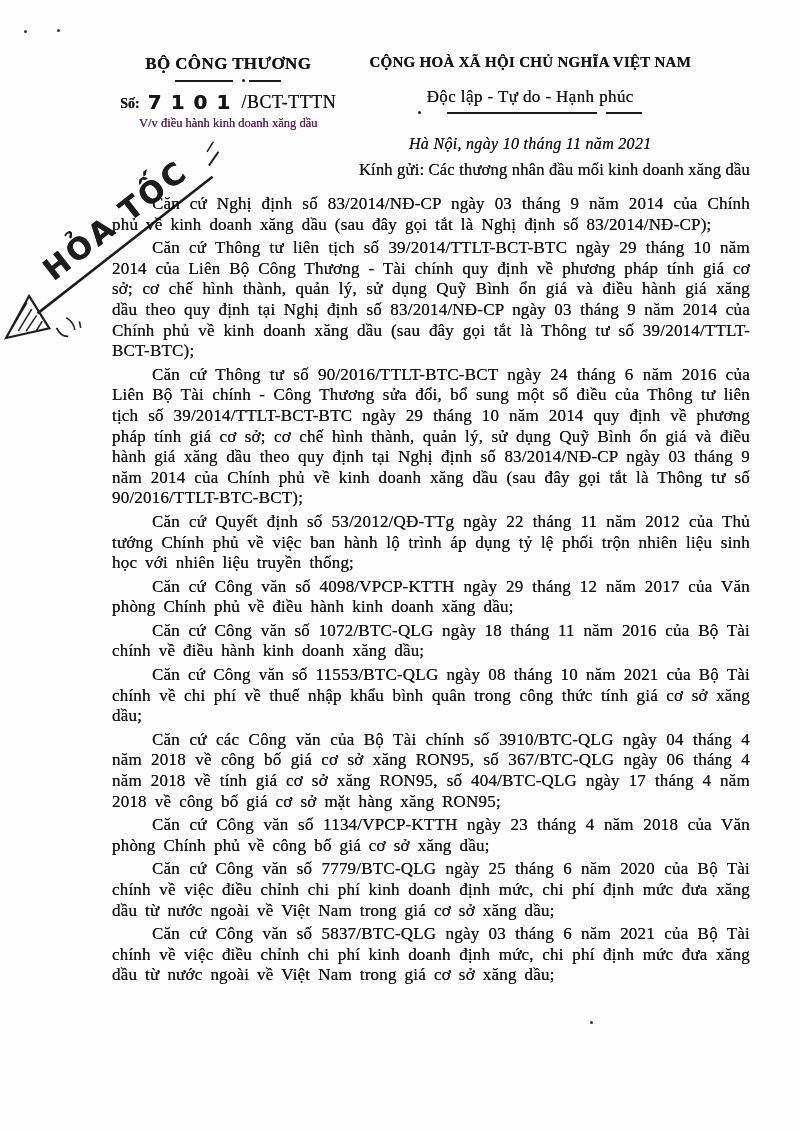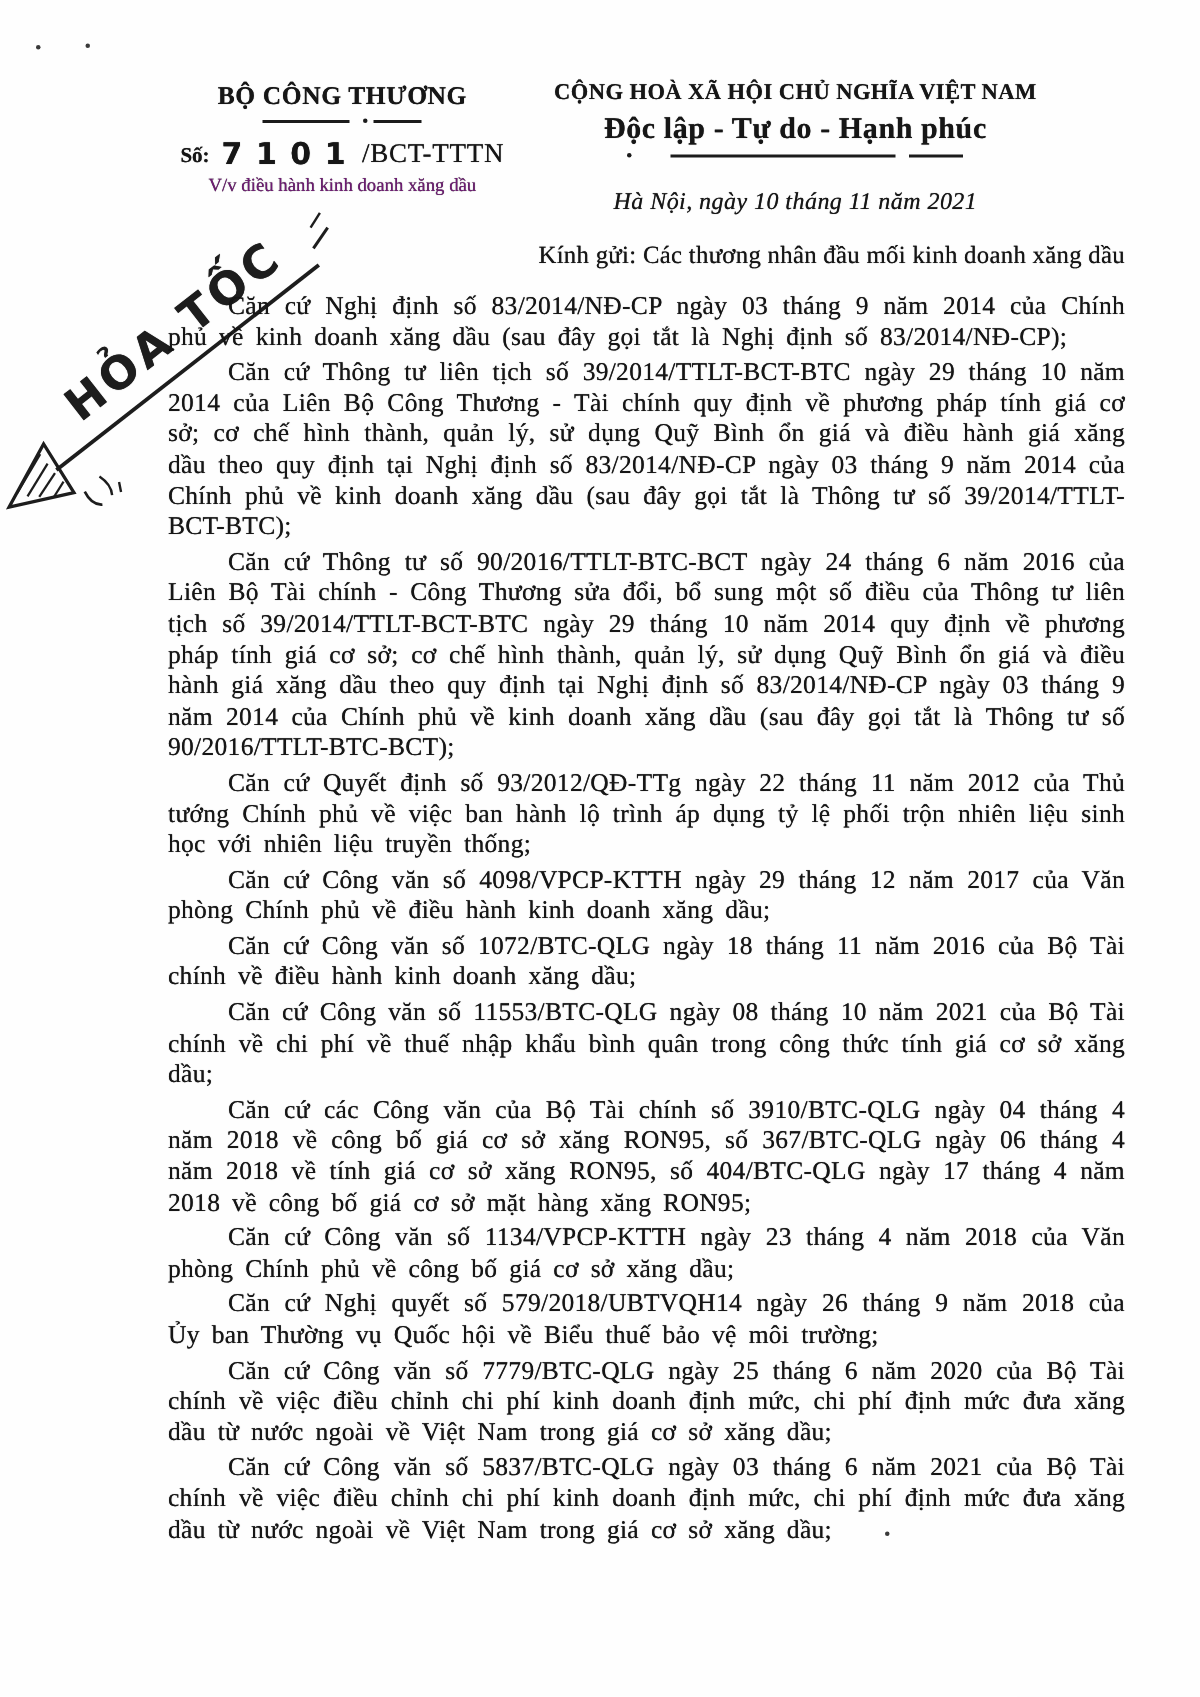--- a/index.html
+++ b/index.html
@@ -31,21 +31,21 @@
   .num-stamped{
     font-family:"DejaVu Sans", sans-serif;
     font-weight:bold;font-size:20px;letter-spacing:9px;
     margin:0 2px 0 8px;position:relative;top:1px;
   }
   .num-suffix{font-weight:normal;font-size:18px;letter-spacing:.5px;}
   .subject{margin-top:3px;font-size:12.5px;color:#701a75;}
 
   .national-block{width:392px;margin-left:-18px;text-align:center;}
   .nat-country{font-weight:bold;font-size:15px;letter-spacing:.3px;white-space:nowrap;}
-  .nat-motto{font-weight:bold;font-size:20px;margin-top:4px;letter-spacing:.4px;}
+  .nat-motto{font-weight:normal;font-size:17px;margin-top:16px;letter-spacing:.4px;}
   .nat-rule{margin-top:4px;height:3px;line-height:0;}
   .nat-rule .seg{display:inline-block;vertical-align:middle;height:2px;background:#1b1b1b;}
   .nat-rule .seg.l1{width:150px;margin-right:9px;}
   .nat-rule .seg.l2{width:36px;}
   .nat-rule .dotmark{display:inline-block;vertical-align:middle;width:3px;height:3px;background:#1b1b1b;border-radius:50%;margin-right:26px;}
   .place-date{margin-top:21px;font-style:italic;font-size:16px;letter-spacing:.3px;}
 
   
   .stamp-svg{position:absolute;left:2px;top:136px;overflow:visible;pointer-events:none;}
   .stamp-svg text{
@@ -121,25 +121,24 @@
       </g>
     </g>
   </svg>
 
   <main class="doc-body">
     <div class="salutation">Kính gửi: Các thương nhân đầu mối kinh doanh xăng dầu</div>
     <section>
         <p class="para">Căn cứ Nghị định số 83/2014/NĐ-CP ngày 03 tháng 9 năm 2014 của Chính phủ về kinh doanh xăng dầu (sau đây gọi tắt là Nghị định số 83/2014/NĐ-CP);</p>
         <p class="para">Căn cứ Thông tư liên tịch số 39/2014/TTLT-BCT-BTC ngày 29 tháng 10 năm 2014 của Liên Bộ Công Thương - Tài chính quy định về phương pháp tính giá cơ sở; cơ chế hình thành, quản lý, sử dụng Quỹ Bình ổn giá và điều hành giá xăng dầu theo quy định tại Nghị định số 83/2014/NĐ-CP ngày 03 tháng 9 năm 2014 của Chính phủ về kinh doanh xăng dầu (sau đây gọi tắt là Thông tư số 39/2014/TTLT-BCT-BTC);</p>
         <p class="para">Căn cứ Thông tư số 90/2016/TTLT-BTC-BCT ngày 24 tháng 6 năm 2016 của Liên Bộ Tài chính - Công Thương sửa đổi, bổ sung một số điều của Thông tư liên tịch số 39/2014/TTLT-BCT-BTC ngày 29 tháng 10 năm 2014 quy định về phương pháp tính giá cơ sở; cơ chế hình thành, quản lý, sử dụng Quỹ Bình ổn giá và điều hành giá xăng dầu theo quy định tại Nghị định số 83/2014/NĐ-CP ngày 03 tháng 9 năm 2014 của Chính phủ về kinh doanh xăng dầu (sau đây gọi tắt là Thông tư số 90/2016/TTLT-BTC-BCT);</p>
-        <p class="para">Căn cứ Quyết định số 93/2012/QĐ-TTg ngày 22 tháng 11 năm 2012 của Thủ tướng Chính phủ về việc ban hành lộ trình áp dụng tỷ lệ phối trộn nhiên liệu sinh học với nhiên liệu truyền thống;</p>
+        <p class="para">Căn cứ Quyết định số 53/2012/QĐ-TTg ngày 22 tháng 11 năm 2012 của Thủ tướng Chính phủ về việc ban hành lộ trình áp dụng tỷ lệ phối trộn nhiên liệu sinh học với nhiên liệu truyền thống;</p>
         <p class="para">Căn cứ Công văn số 4098/VPCP-KTTH ngày 29 tháng 12 năm 2017 của Văn phòng Chính phủ về điều hành kinh doanh xăng dầu;</p>
         <p class="para">Căn cứ Công văn số 1072/BTC-QLG ngày 18 tháng 11 năm 2016 của Bộ Tài chính về điều hành kinh doanh xăng dầu;</p>
         <p class="para">Căn cứ Công văn số 11553/BTC-QLG ngày 08 tháng 10 năm 2021 của Bộ Tài chính về chi phí về thuế nhập khẩu bình quân trong công thức tính giá cơ sở xăng dầu;</p>
         <p class="para">Căn cứ các Công văn của Bộ Tài chính số 3910/BTC-QLG ngày 04 tháng 4 năm 2018 về công bố giá cơ sở xăng RON95, số 367/BTC-QLG ngày 06 tháng 4 năm 2018 về tính giá cơ sở xăng RON95, số 404/BTC-QLG ngày 17 tháng 4 năm 2018 về công bố giá cơ sở mặt hàng xăng RON95;</p>
         <p class="para">Căn cứ Công văn số 1134/VPCP-KTTH ngày 23 tháng 4 năm 2018 của Văn phòng Chính phủ về công bố giá cơ sở xăng dầu;</p>
-        <p class="para">Căn cứ Nghị quyết số 579/2018/UBTVQH14 ngày 26 tháng 9 năm 2018 của Ủy ban Thường vụ Quốc hội về Biểu thuế bảo vệ môi trường;</p>
         <p class="para">Căn cứ Công văn số 7779/BTC-QLG ngày 25 tháng 6 năm 2020 của Bộ Tài chính về việc điều chỉnh chi phí kinh doanh định mức, chi phí định mức đưa xăng dầu từ nước ngoài về Việt Nam trong giá cơ sở xăng dầu;</p>
         <p class="para">Căn cứ Công văn số 5837/BTC-QLG ngày 03 tháng 6 năm 2021 của Bộ Tài chính về việc điều chỉnh chi phí kinh doanh định mức, chi phí định mức đưa xăng dầu từ nước ngoài về Việt Nam trong giá cơ sở xăng dầu;</p>
       </section>
   </main>
 
 </div>
 
 </body></html>

